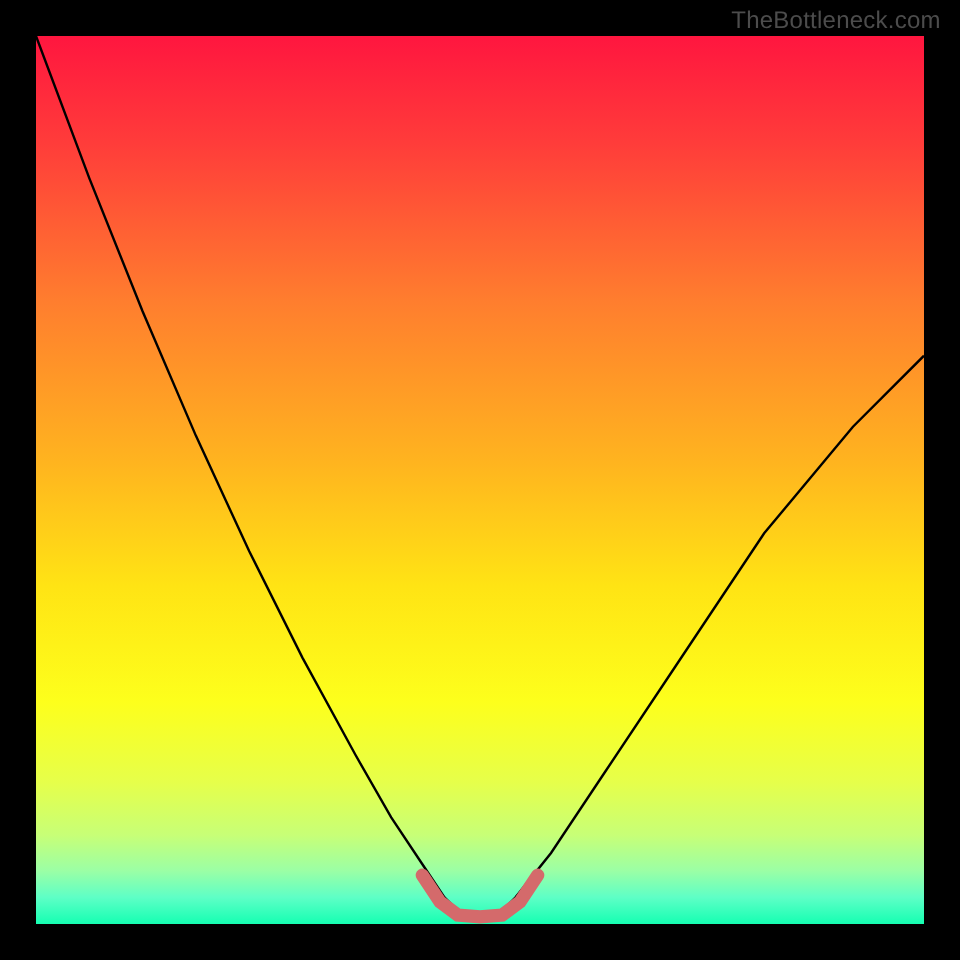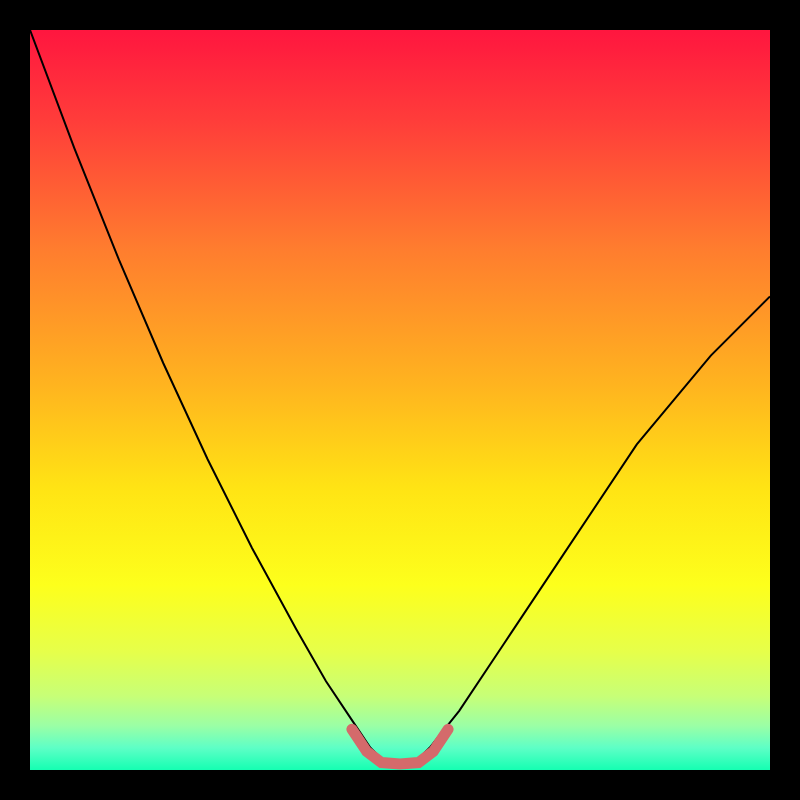--- a/index.html
+++ b/index.html
@@ -67,13 +67,14 @@
       </defs>
       <rect x="0" y="0" width="740" height="740" fill="url(#grad)"></rect>
     </svg>
 
     <svg class="curve-svg" width="740" height="740" viewBox="0 0 740 740" preserveAspectRatio="none">
       <path id="series-0" fill="none" stroke="#000000" stroke-width="2" d="M0.00 0.00 L44.40 118.40 L88.80 229.40 L133.20 333.00 L177.60 429.20 L222.00 518.00 L266.40 599.40 L296.00 651.20 L325.60 695.60 L340.40 717.80 L355.20 732.60 L384.80 732.60 L399.60 717.80 L429.20 680.80 L473.60 614.20 L532.80 525.40 L606.80 414.40 L680.80 325.60 L740.00 266.40"></path>
       <path id="series-1" fill="none" stroke="#d46a6b" stroke-width="11" stroke-linecap="round" d="M321.90 699.30 L336.70 721.50 L351.50 732.60 L370.00 734.08 L388.50 732.60 L403.30 721.50 L418.10 699.30"></path>
     </svg>
   </div>
 
+  <div class="watermark">TheBottleneck.com</div>
 </div>
 
 </body></html>

